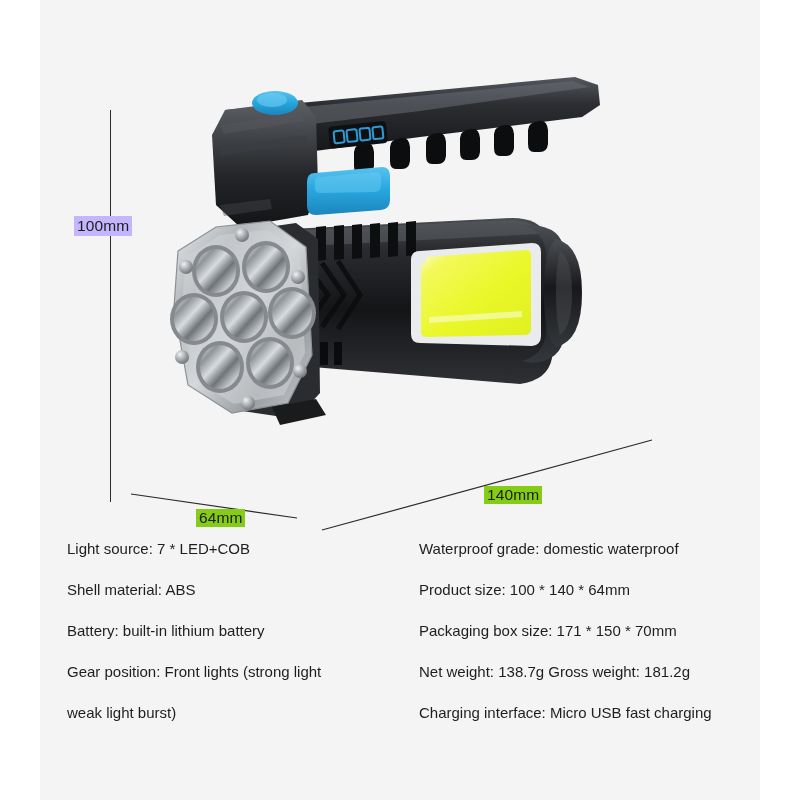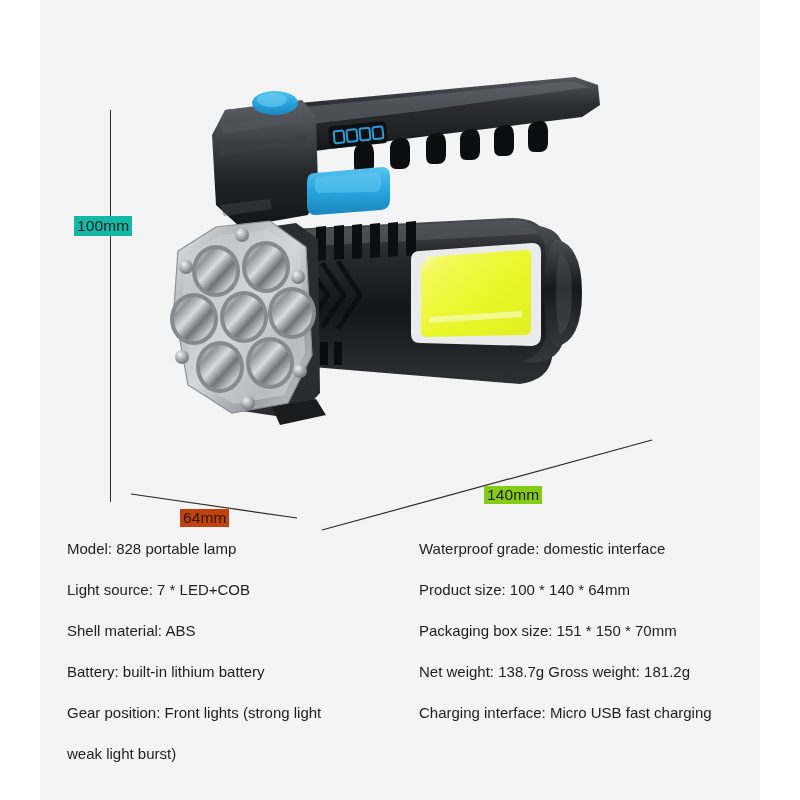--- a/index.html
+++ b/index.html
@@ -34,22 +34,22 @@
     height: 392px;
     background: #2b2b2b;
   }
   .dim-label {
     position: absolute;
     color: #1d1d1d;
     font-size: 15.5px;
     letter-spacing: 0.1px;
     white-space: nowrap;
   }
-  #label-100 { left: 74px; top: 216px; background: #14b8a6; padding: 1px 3px; }
-  #label-64  { left: 180px; top: 509px; background: #c2410c; padding: 0 3px; }
+  #label-100 { left: 74px; top: 216px; background: #c4b5fd; padding: 1px 3px; }
+  #label-64  { left: 196px; top: 509px; background: #84cc16; padding: 0 3px; }
   #label-140 { left: 484px; top: 486px; background: #84cc16; padding: 0 3px; }
   .dim-svg {
     position: absolute;
     left: 0; top: 0;
     width: 800px; height: 800px;
     pointer-events: none;
   }
 
   
   #product {
@@ -263,31 +263,30 @@
           <circle cx="180" cy="316" r="7" fill="url(#gScrew)"></circle>
           <circle cx="178" cy="222" r="7" fill="url(#gScrew)"></circle>
         </g>
       </g>
 
       <path d="M152,352 L196,344 L206,360 L160,370 Z" fill="#1a1b1d"></path>
     </svg>
   </div>
 
   <div class="spec-col" id="spec-left">
-    <div class="spec-line">Model: 828 portable lamp</div>
     <div class="spec-line">Light source: 7 * LED+COB</div>
     <div class="spec-line">Shell material: ABS</div>
     <div class="spec-line">Battery: built-in lithium battery</div>
     <div class="spec-line">Gear position: Front lights (strong light</div>
     <div class="spec-line">weak light burst)</div>
 
   </div>
 
   <div class="spec-col" id="spec-right">
-    <div class="spec-line">Waterproof grade: domestic interface</div>
+    <div class="spec-line">Waterproof grade: domestic waterproof</div>
     <div class="spec-line">Product size: 100 * 140 * 64mm</div>
-    <div class="spec-line">Packaging box size: 151 * 150 * 70mm</div>
+    <div class="spec-line">Packaging box size: 171 * 150 * 70mm</div>
     <div class="spec-line">Net weight: 138.7g Gross weight: 181.2g</div>
     <div class="spec-line">Charging interface: Micro USB fast charging</div>
 
   </div>
 
 </div>
 
 </body></html>

